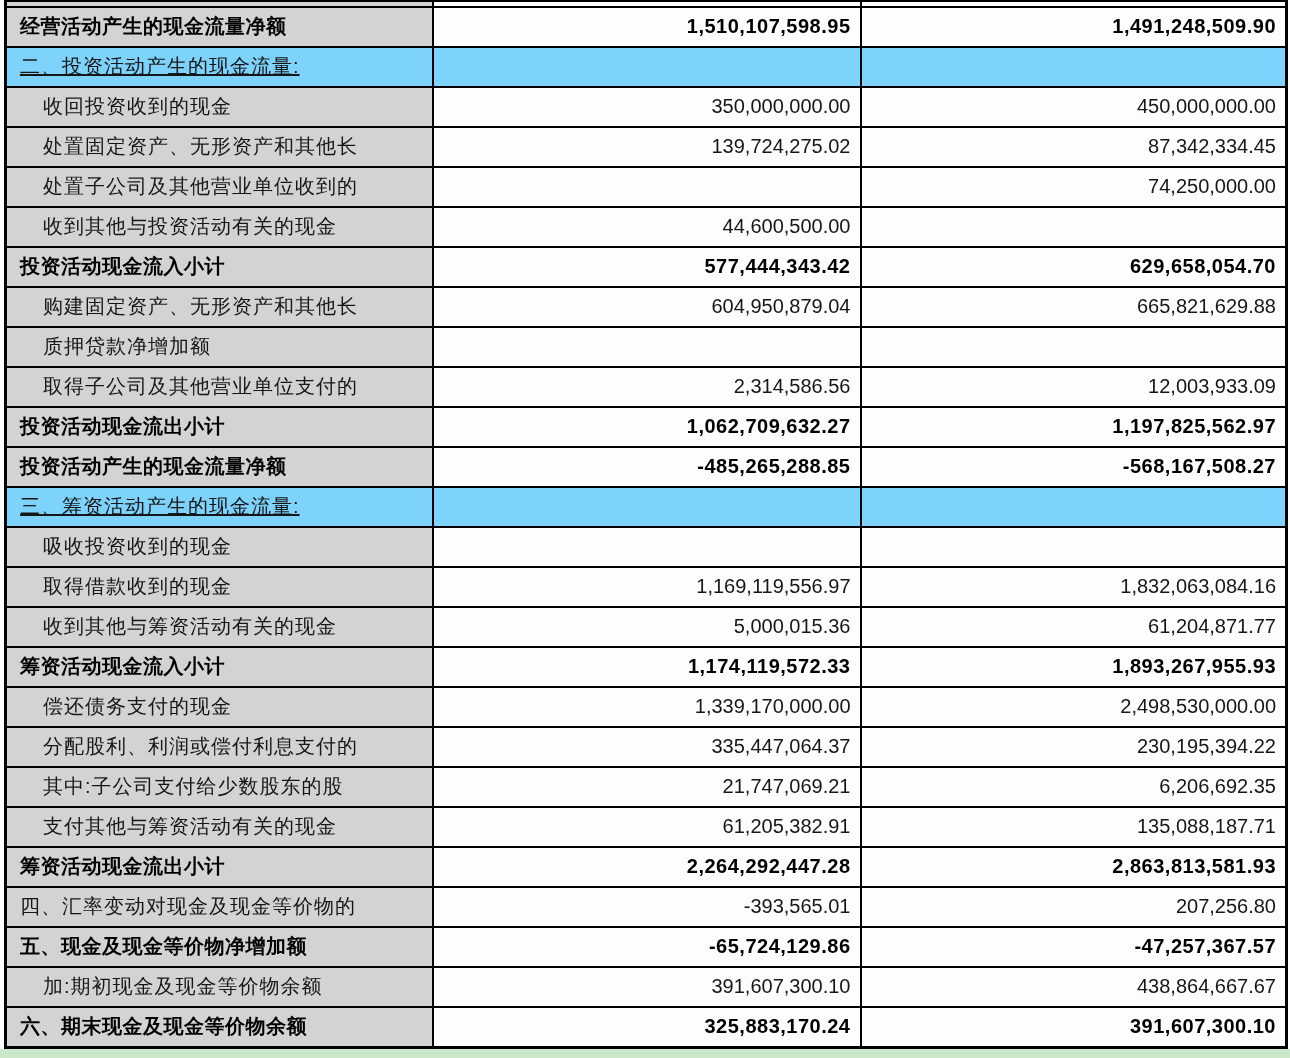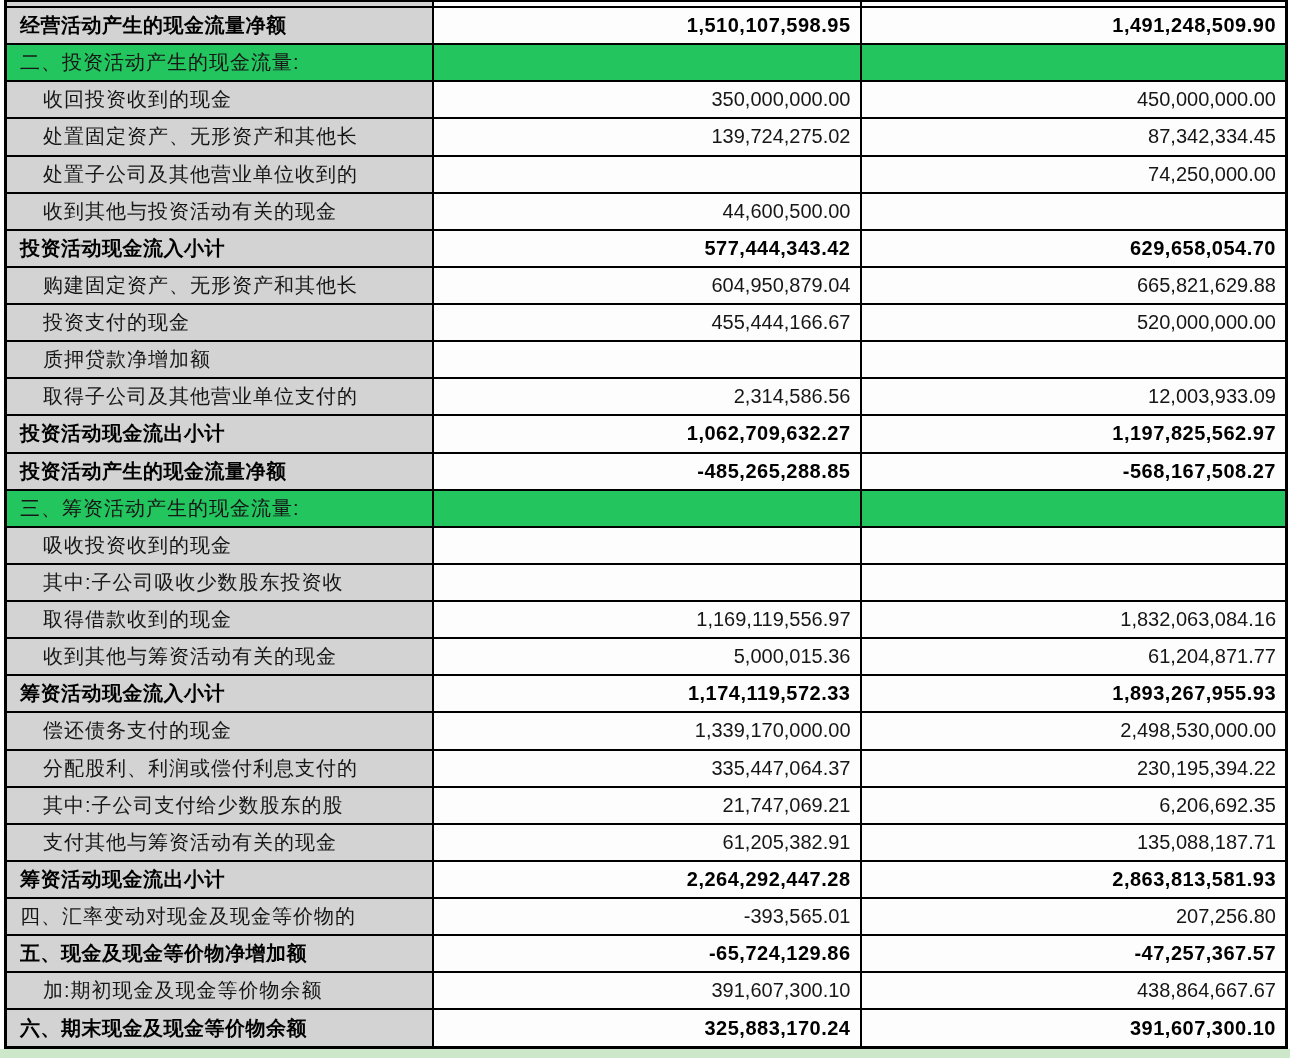--- a/index.html
+++ b/index.html
@@ -43,21 +43,21 @@
     background: #d3d3d3;
     padding-left: 36px;
     letter-spacing: 1px;
   }
   tr.ind-0 td.c-label { padding-left: 13px; }
   td.c-num {
     background: #fdfdfd;
     text-align: right;
     padding-right: 9px;
   }
-  tr.section td { background: #22c55e; }
+  tr.section td { background: #7dd3fc; text-decoration: underline; }
   tr.bold td {
     font-weight: bold;
     color: #000;
     letter-spacing: 0.5px;
   }
   tr.sliver td { height: 6px; padding: 0; }
 </style>
 </head>
 <body>
 
@@ -108,25 +108,20 @@
           <td class="c-label">投资活动现金流入小计</td>
           <td class="c-num">577,444,343.42</td>
           <td class="c-num">629,658,054.70</td>
         </tr>
         <tr class="ind-1">
           <td class="c-label">购建固定资产、无形资产和其他长</td>
           <td class="c-num">604,950,879.04</td>
           <td class="c-num">665,821,629.88</td>
         </tr>
         <tr class="ind-1">
-          <td class="c-label">投资支付的现金</td>
-          <td class="c-num">455,444,166.67</td>
-          <td class="c-num">520,000,000.00</td>
-        </tr>
-        <tr class="ind-1">
           <td class="c-label">质押贷款净增加额</td>
           <td class="c-num"></td>
           <td class="c-num"></td>
         </tr>
         <tr class="ind-1">
           <td class="c-label">取得子公司及其他营业单位支付的</td>
           <td class="c-num">2,314,586.56</td>
           <td class="c-num">12,003,933.09</td>
         </tr>
         <tr class="ind-0 bold">
@@ -139,25 +134,20 @@
           <td class="c-num">-485,265,288.85</td>
           <td class="c-num">-568,167,508.27</td>
         </tr>
         <tr class="ind-0 section">
           <td class="c-label">三、筹资活动产生的现金流量:</td>
           <td class="c-num"></td>
           <td class="c-num"></td>
         </tr>
         <tr class="ind-1">
           <td class="c-label">吸收投资收到的现金</td>
-          <td class="c-num"></td>
-          <td class="c-num"></td>
-        </tr>
-        <tr class="ind-1">
-          <td class="c-label">其中:子公司吸收少数股东投资收</td>
           <td class="c-num"></td>
           <td class="c-num"></td>
         </tr>
         <tr class="ind-1">
           <td class="c-label">取得借款收到的现金</td>
           <td class="c-num">1,169,119,556.97</td>
           <td class="c-num">1,832,063,084.16</td>
         </tr>
         <tr class="ind-1">
           <td class="c-label">收到其他与筹资活动有关的现金</td>

